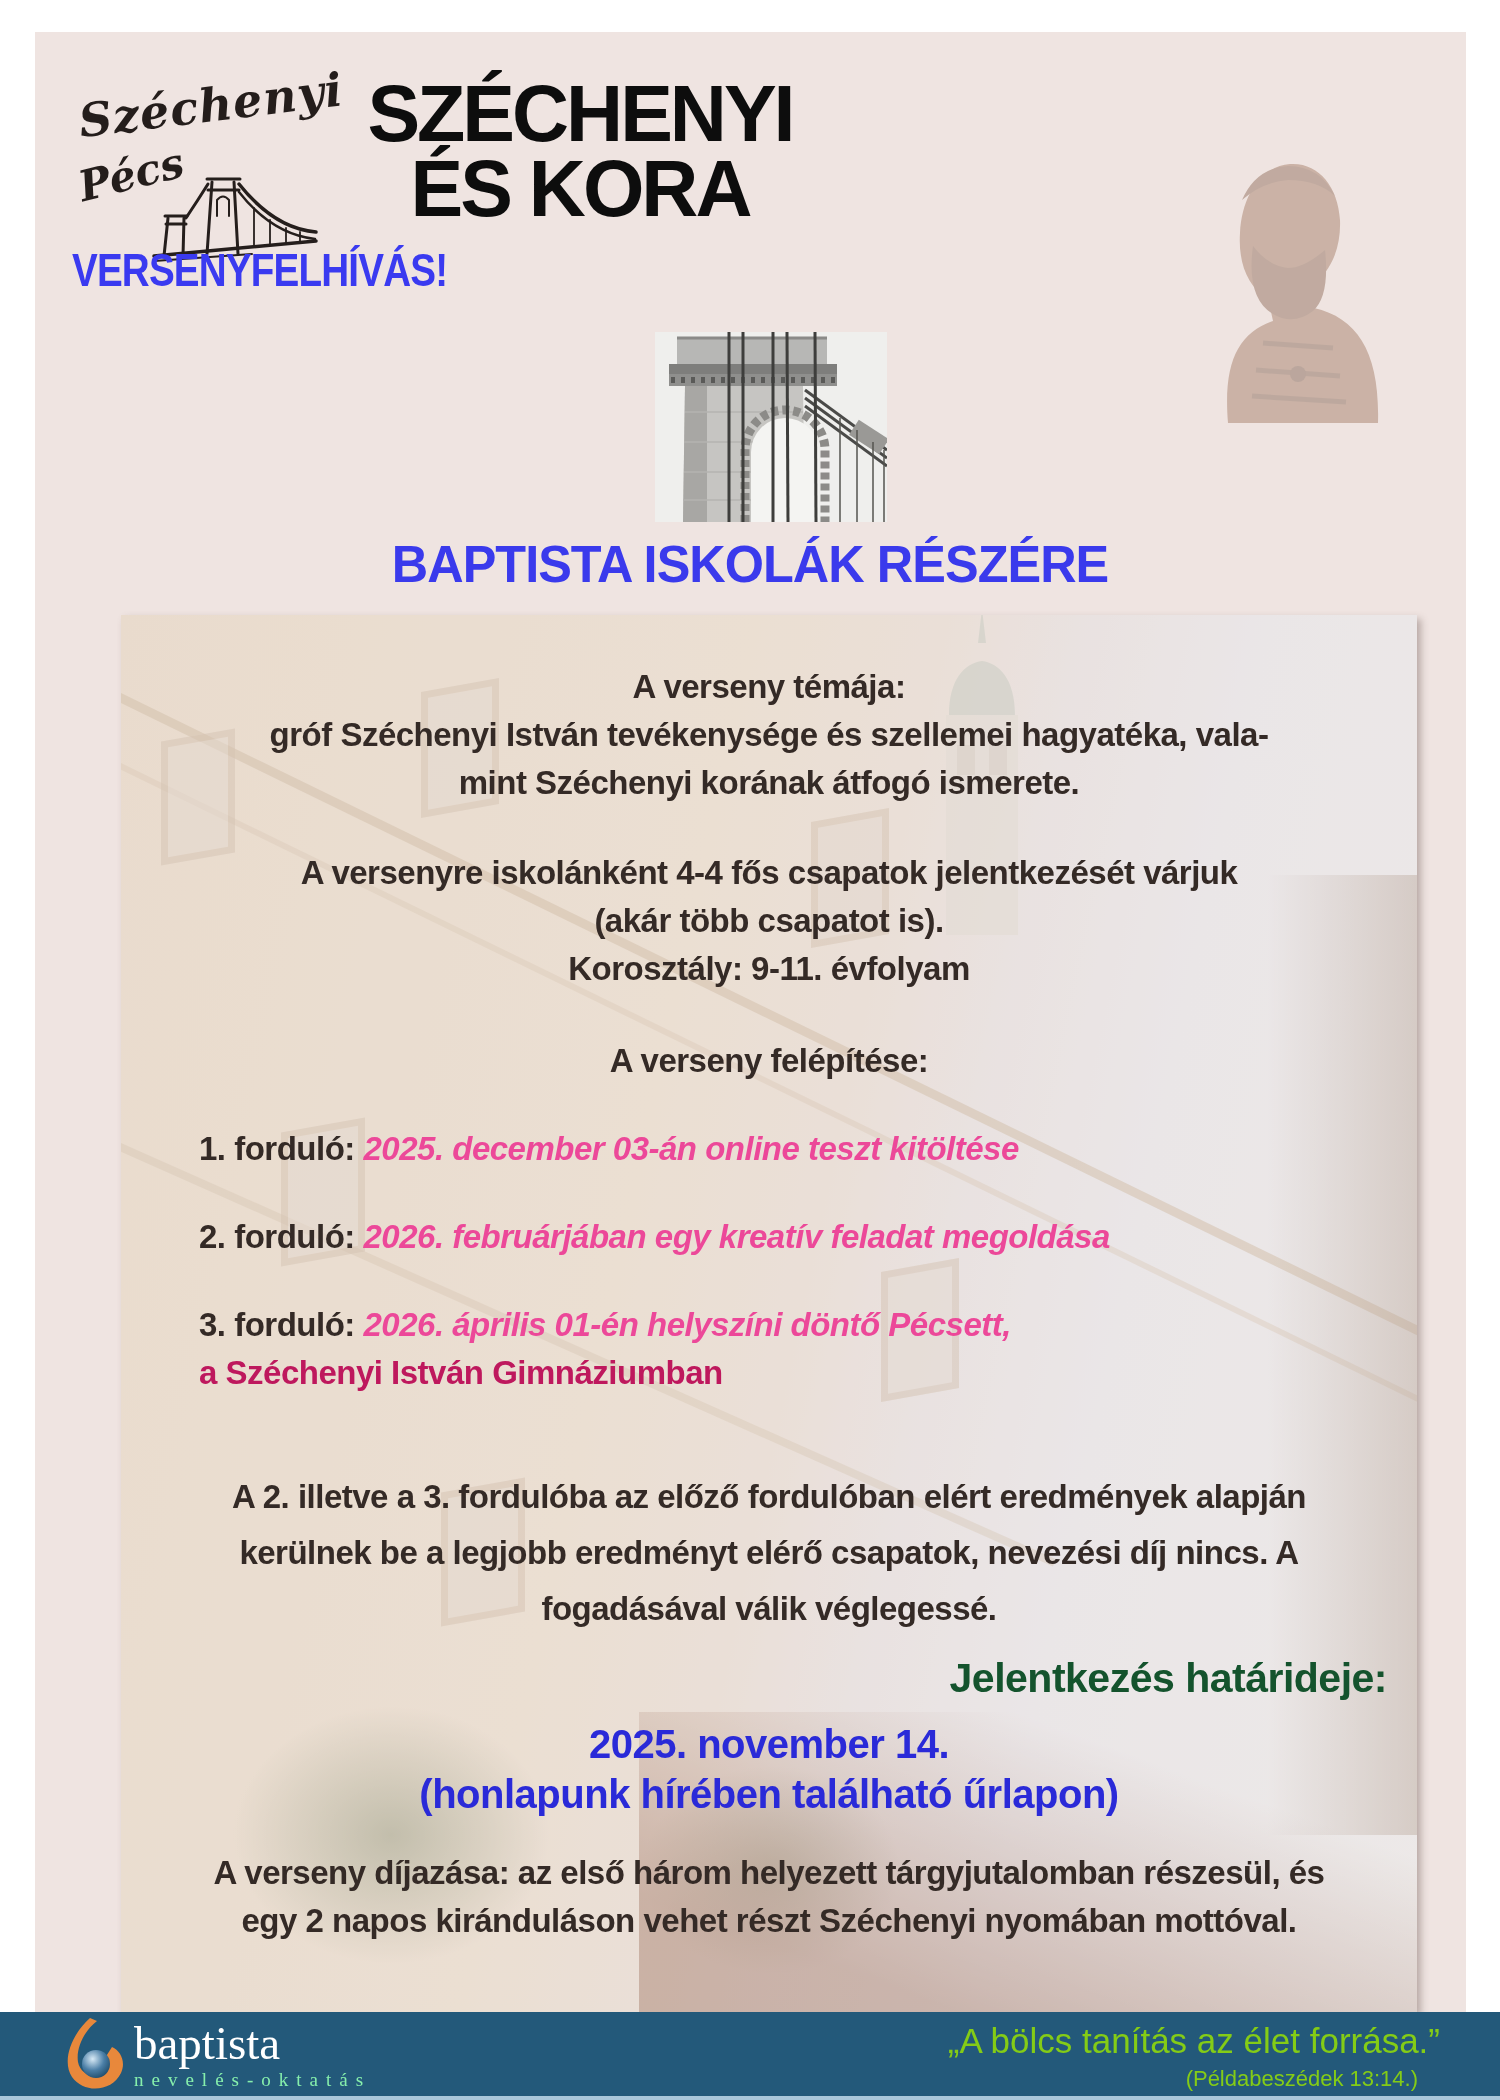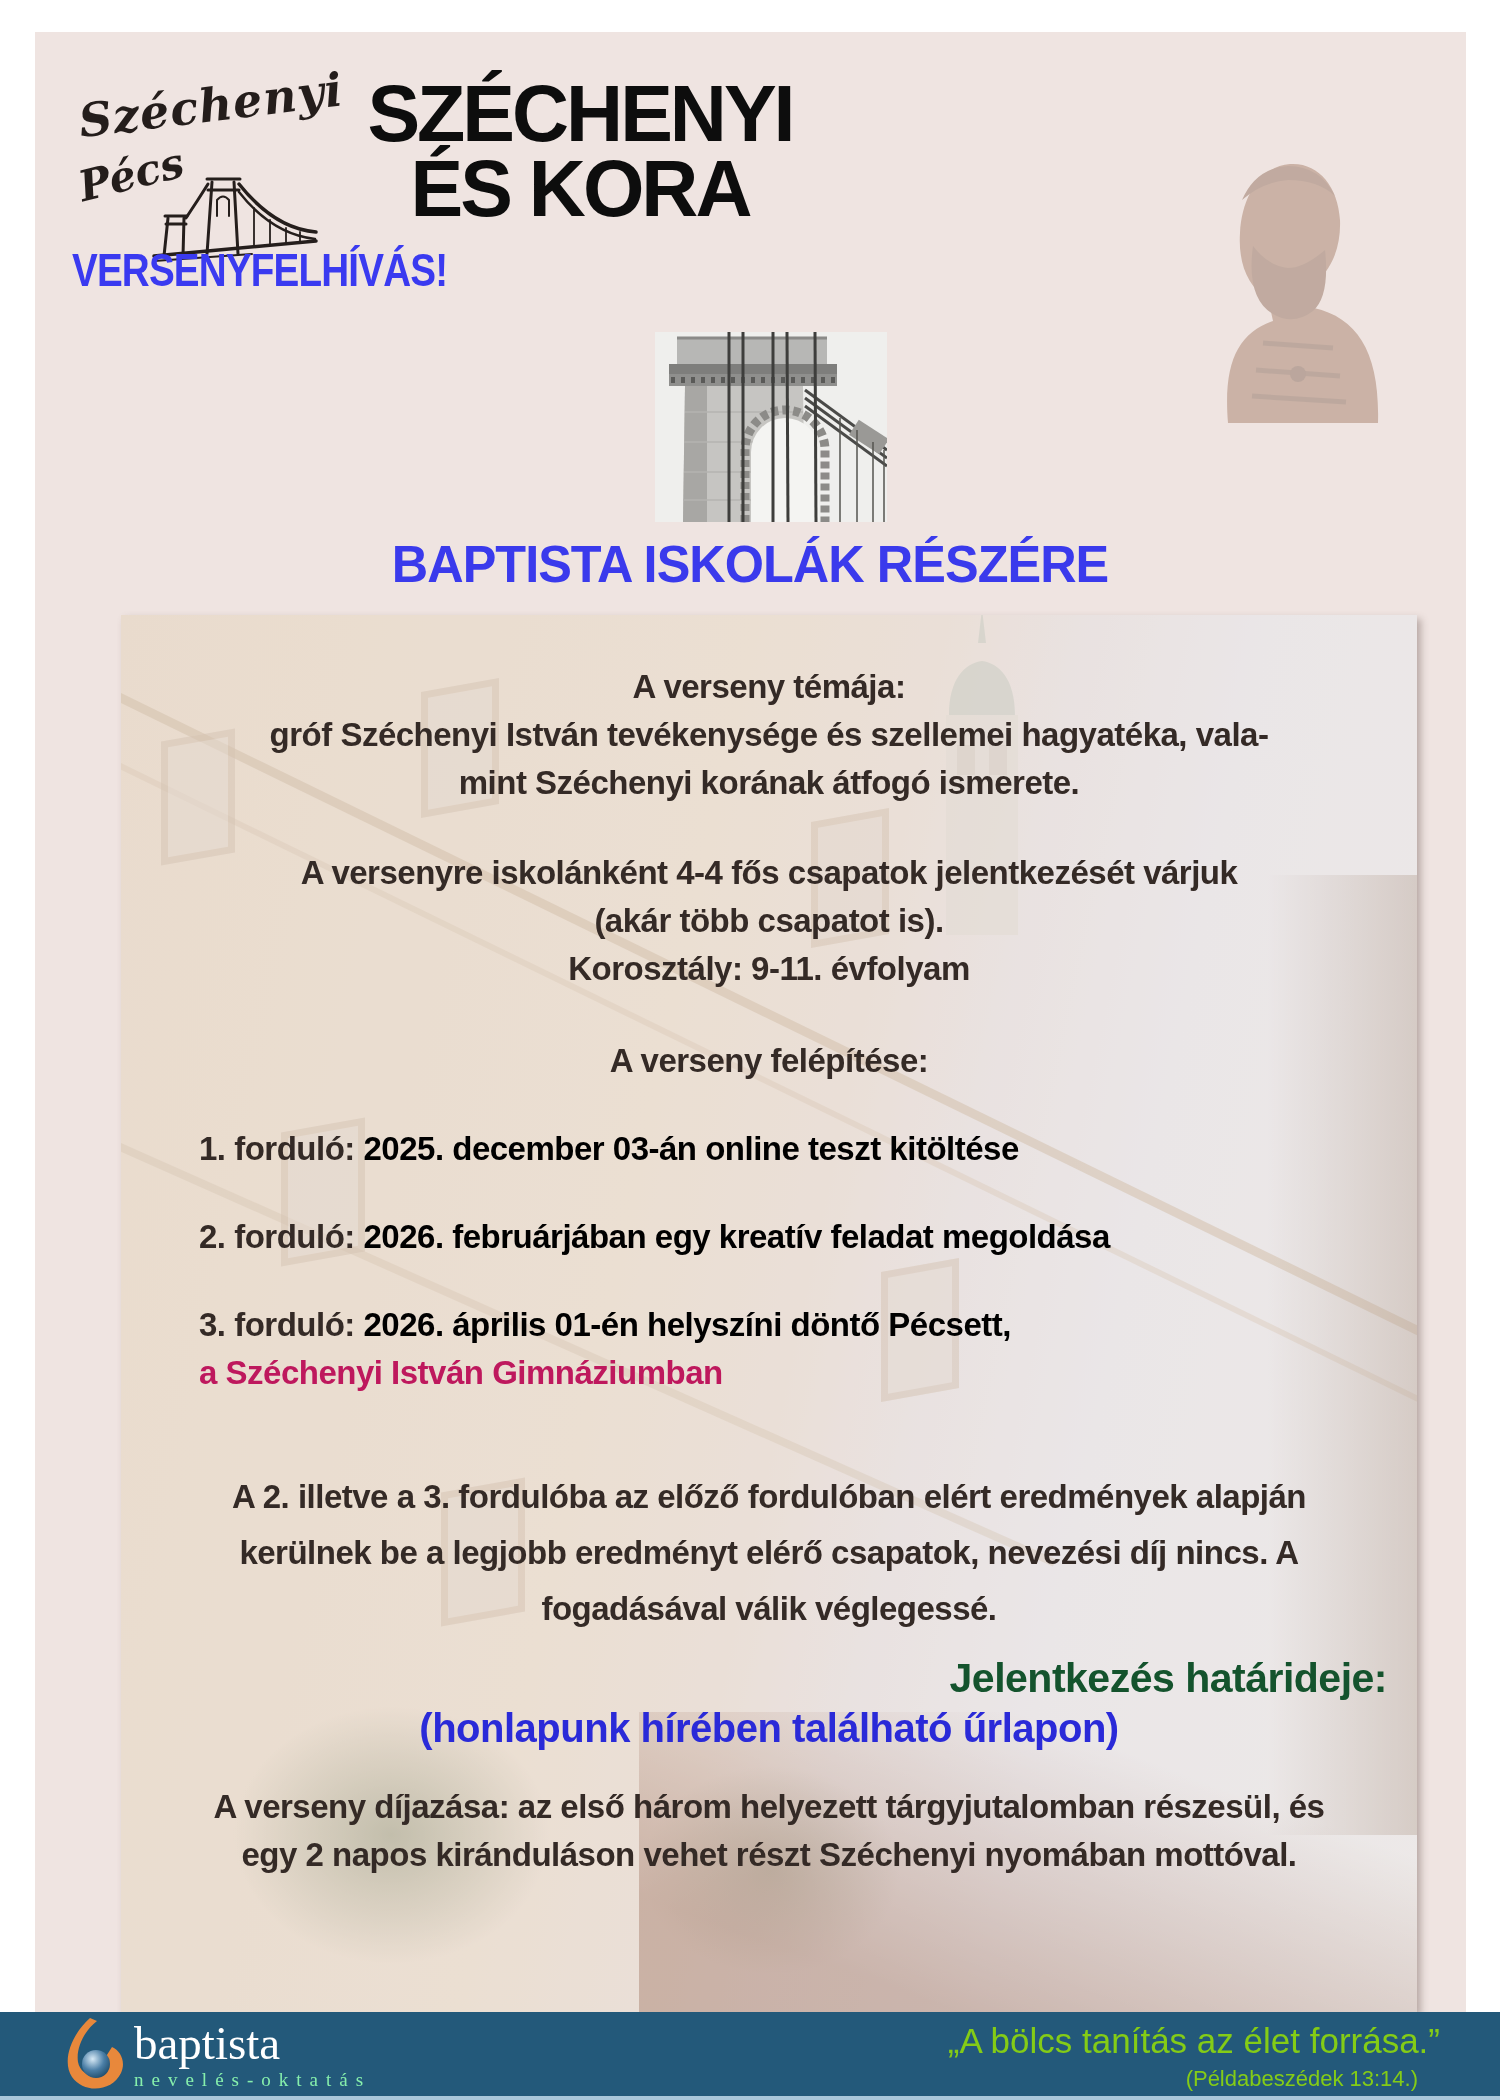--- a/index.html
+++ b/index.html
@@ -45,21 +45,21 @@
   .bg-tower{position:absolute;left:770px;top:-20px;opacity:.6;}
 
   .content-text{position:relative;z-index:2;box-sizing:border-box;width:100%;height:100%;
                 padding:48px 30px 0 30px;text-align:center;color:#342a26;font-weight:bold;
                 font-size:33px;line-height:48px;letter-spacing:-0.5px;}
   .line{white-space:pre-wrap;}
   .sec-teams{margin-top:42px;}
   .sec-structure{margin-top:44px;}
   .round{margin-top:40px;text-align:left;padding-left:48px;}
   .round:first-of-type{margin-top:36px;}
-  .round .blue{color:#000000;}
+  .round .blue{color:#ec4899;font-style:italic;}
   .round2line{text-align:left;color:#be185d;padding-left:0;}
   .sec-qual{margin-top:72px;line-height:56px;}
   .deadline-label{margin-top:16px;text-align:right;margin-left:-22px;color:#14532d;font-size:41px;line-height:50px;}
   .deadline-date{margin-top:16px;color:#2a2ad8;font-size:40px;line-height:50px;}
   .deadline-note{color:#2a2ad8;font-size:40px;line-height:50px;}
   .sec-prize{margin-top:30px;}
 
   
   .footer{position:absolute;left:0;top:2012px;width:1500px;height:88px;background:#23597a;
           display:flex;align-items:center;justify-content:space-between;box-sizing:border-box;
@@ -222,20 +222,21 @@
         <div class="round2line">a Széchenyi István Gimnáziumban</div>
       </div>
 
       <div class="sec-qual">
         <div class="line">A 2. illetve a 3. fordulóba az előző fordulóban elért eredmények alapján</div>
         <div class="line">kerülnek be a legjobb eredményt elérő csapatok, nevezési díj nincs. A</div>
         <div class="line">fogadásával válik véglegessé.</div>
       </div>
 
       <div class="deadline-label">Jelentkezés határideje:</div>
+      <div class="deadline-date">2025. november 14.</div>
       <div class="deadline-note">(honlapunk hírében található űrlapon)</div>
 
       <div class="sec-prize">
         <div class="line">A verseny díjazása: az első három helyezett tárgyjutalomban részesül, és</div>
         <div class="line">egy 2 napos kiránduláson vehet részt Széchenyi nyomában mottóval.</div>
       </div>
     </div>
   </div>
 
   <div class="footer">

